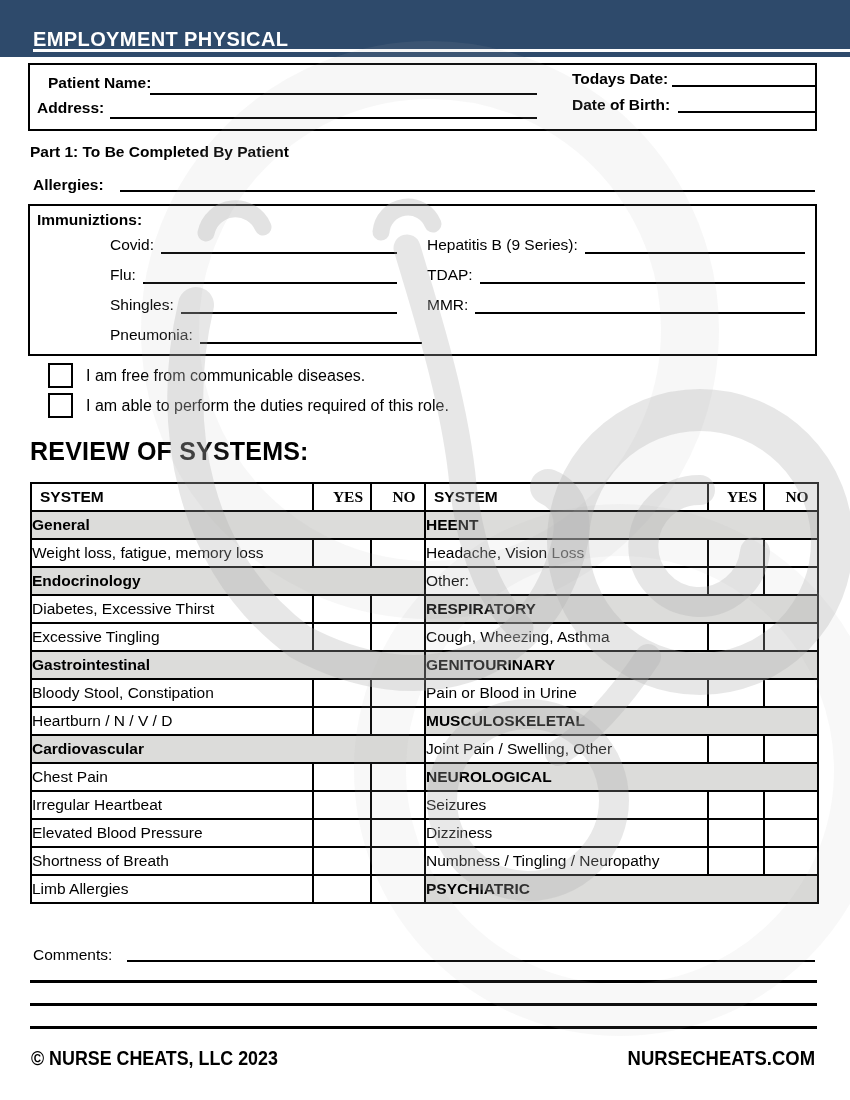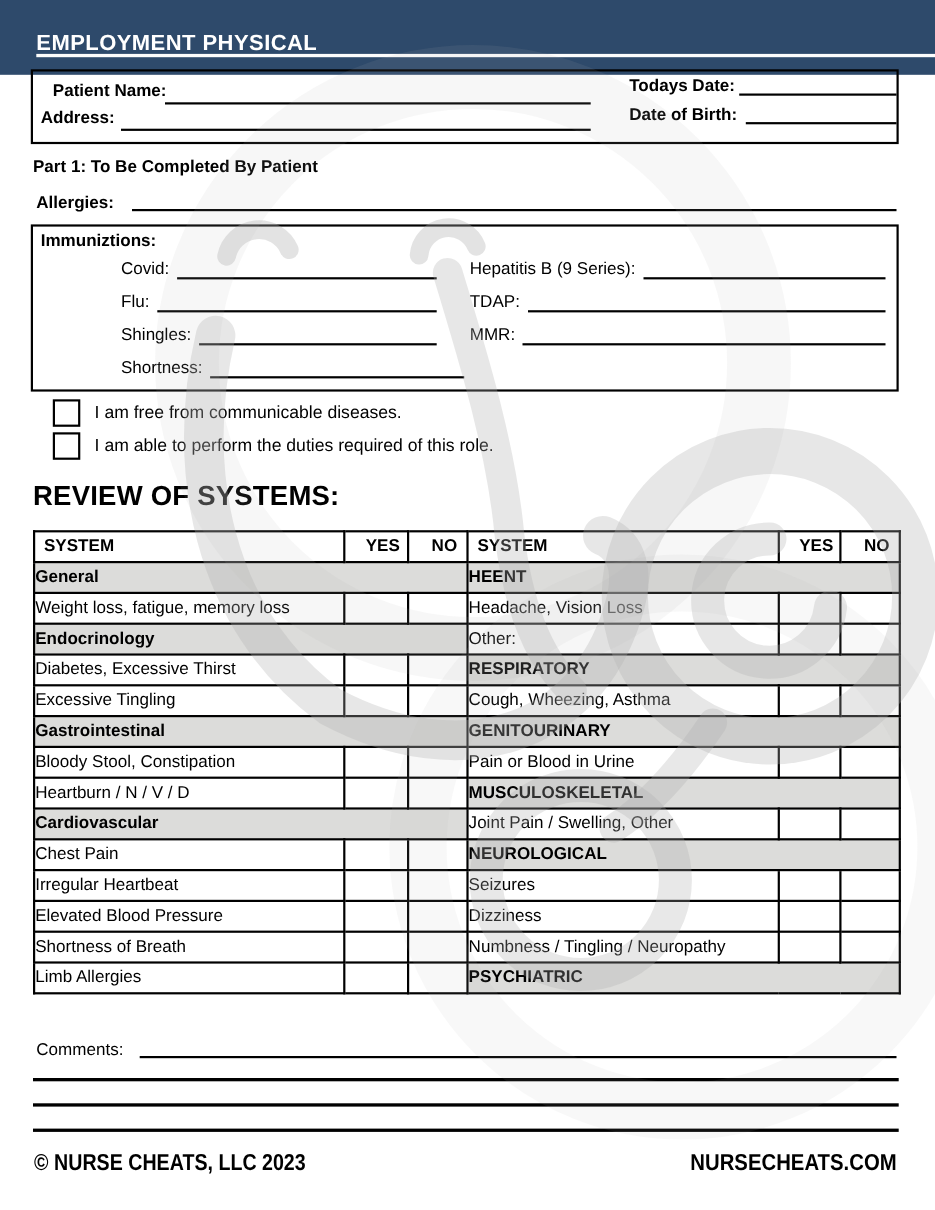--- a/index.html
+++ b/index.html
@@ -1,19 +1,19 @@
 <!DOCTYPE html>
 <html style="--header-bg: #2e4a6b; --category-bg: #dcdcda; --watermark: #aeaeae;"><head>
 <meta charset="utf-8">
 <style>
   html,body{margin:0;padding:0;background:#fff;}
   .page{position:relative;width:850px;height:1100px;background:#ffffff;overflow:hidden;
         font-family:"Liberation Sans","DejaVu Sans",sans-serif;color:#000;}
   
-  .header-bar{position:absolute;left:0;top:0;width:850px;height:68px;background:var(--header-bg,#2e4a6b);}
+  .header-bar{position:absolute;left:0;top:0;width:850px;height:57px;background:var(--header-bg,#2e4a6b);}
   .header-title{position:absolute;left:33px;top:28px;color:#fff;font-size:20px;font-weight:bold;
                 letter-spacing:.4px;white-space:nowrap;}
   .header-underline{position:absolute;left:33px;right:0;top:49px;height:3px;background:#fdfdfd;}
   
   .patient-box{position:absolute;left:28px;top:63px;width:785px;height:64px;border:2px solid #000;}
   .lbl{font-weight:bold;font-size:15.5px;white-space:nowrap;}
   .fill-line{height:0;border-bottom:2px solid #000;}
   .pb-label{position:absolute;}
   
   .part1-heading{position:absolute;left:30px;top:143px;font-weight:bold;font-size:15.5px;}
@@ -31,21 +31,21 @@
   .im-line{flex:1;border-bottom:2px solid #000;height:14px;}
   
   .check-row{position:absolute;left:48px;display:flex;align-items:center;gap:13px;}
   .checkbox{width:21px;height:21px;border:2px solid #000;background:#fff;flex:0 0 auto;}
   .check-label{font-size:16px;}
   
   .review-heading{position:absolute;left:30px;top:437px;font-size:25px;font-weight:bold;letter-spacing:.2px;}
   table.review{position:absolute;left:30px;top:482px;width:787px;border-collapse:collapse;table-layout:fixed;}
   table.review td,table.review th{border:2px solid #000;height:26px;padding:0;font-size:15.5px;overflow:hidden;white-space:nowrap;}
   table.review th{font-weight:bold;text-align:left;padding-left:8px;margin-left:40px;}
-  table.review th.yn{text-align:center;padding-left:12px;}
+  table.review th.yn{text-align:center;padding-left:12px;font-family:Liberation Serif, serif;}
   td.cat{background:var(--category-bg,#dcdcda);font-weight:bold;padding-left:7px;}
   td.sym{padding-left:10px;background:#fff;}
   td.ans{background:#fff;}
   
   .comments-label{position:absolute;left:33px;top:946px;font-size:15.5px;}
   .comments-line{position:absolute;left:127px;top:960px;width:688px;}
   .xline{position:absolute;left:30px;width:787px;height:0;border-bottom:3px solid #000;}
   .footer-copyright{position:absolute;left:31px;top:1046px;font-size:21px;font-weight:bold;white-space:nowrap;
                     transform:scaleX(.85);transform-origin:left center;}
   .footer-site{position:absolute;right:35px;top:1046px;font-size:21px;font-weight:bold;white-space:nowrap;
@@ -116,21 +116,21 @@
         </div>
         <div class="im-gap"></div>
         <div class="im-cell-r">
           <span class="im-label">MMR:</span>
           <span class="im-line"></span>
         </div>
       </div>
 
       <div class="im-row" style="top:116px">
         <div class="im-cell-l wide">
-          <span class="im-label">Shortness:</span>
+          <span class="im-label">Pneumonia:</span>
           <span class="im-line"></span>
         </div>
       </div>
     </div>
 
     <div class="check-row" style="top:363px">
       <span class="checkbox"></span>
       <span class="check-label">I am free from communicable diseases.</span>
     </div>
     <div class="check-row" style="top:393px">

